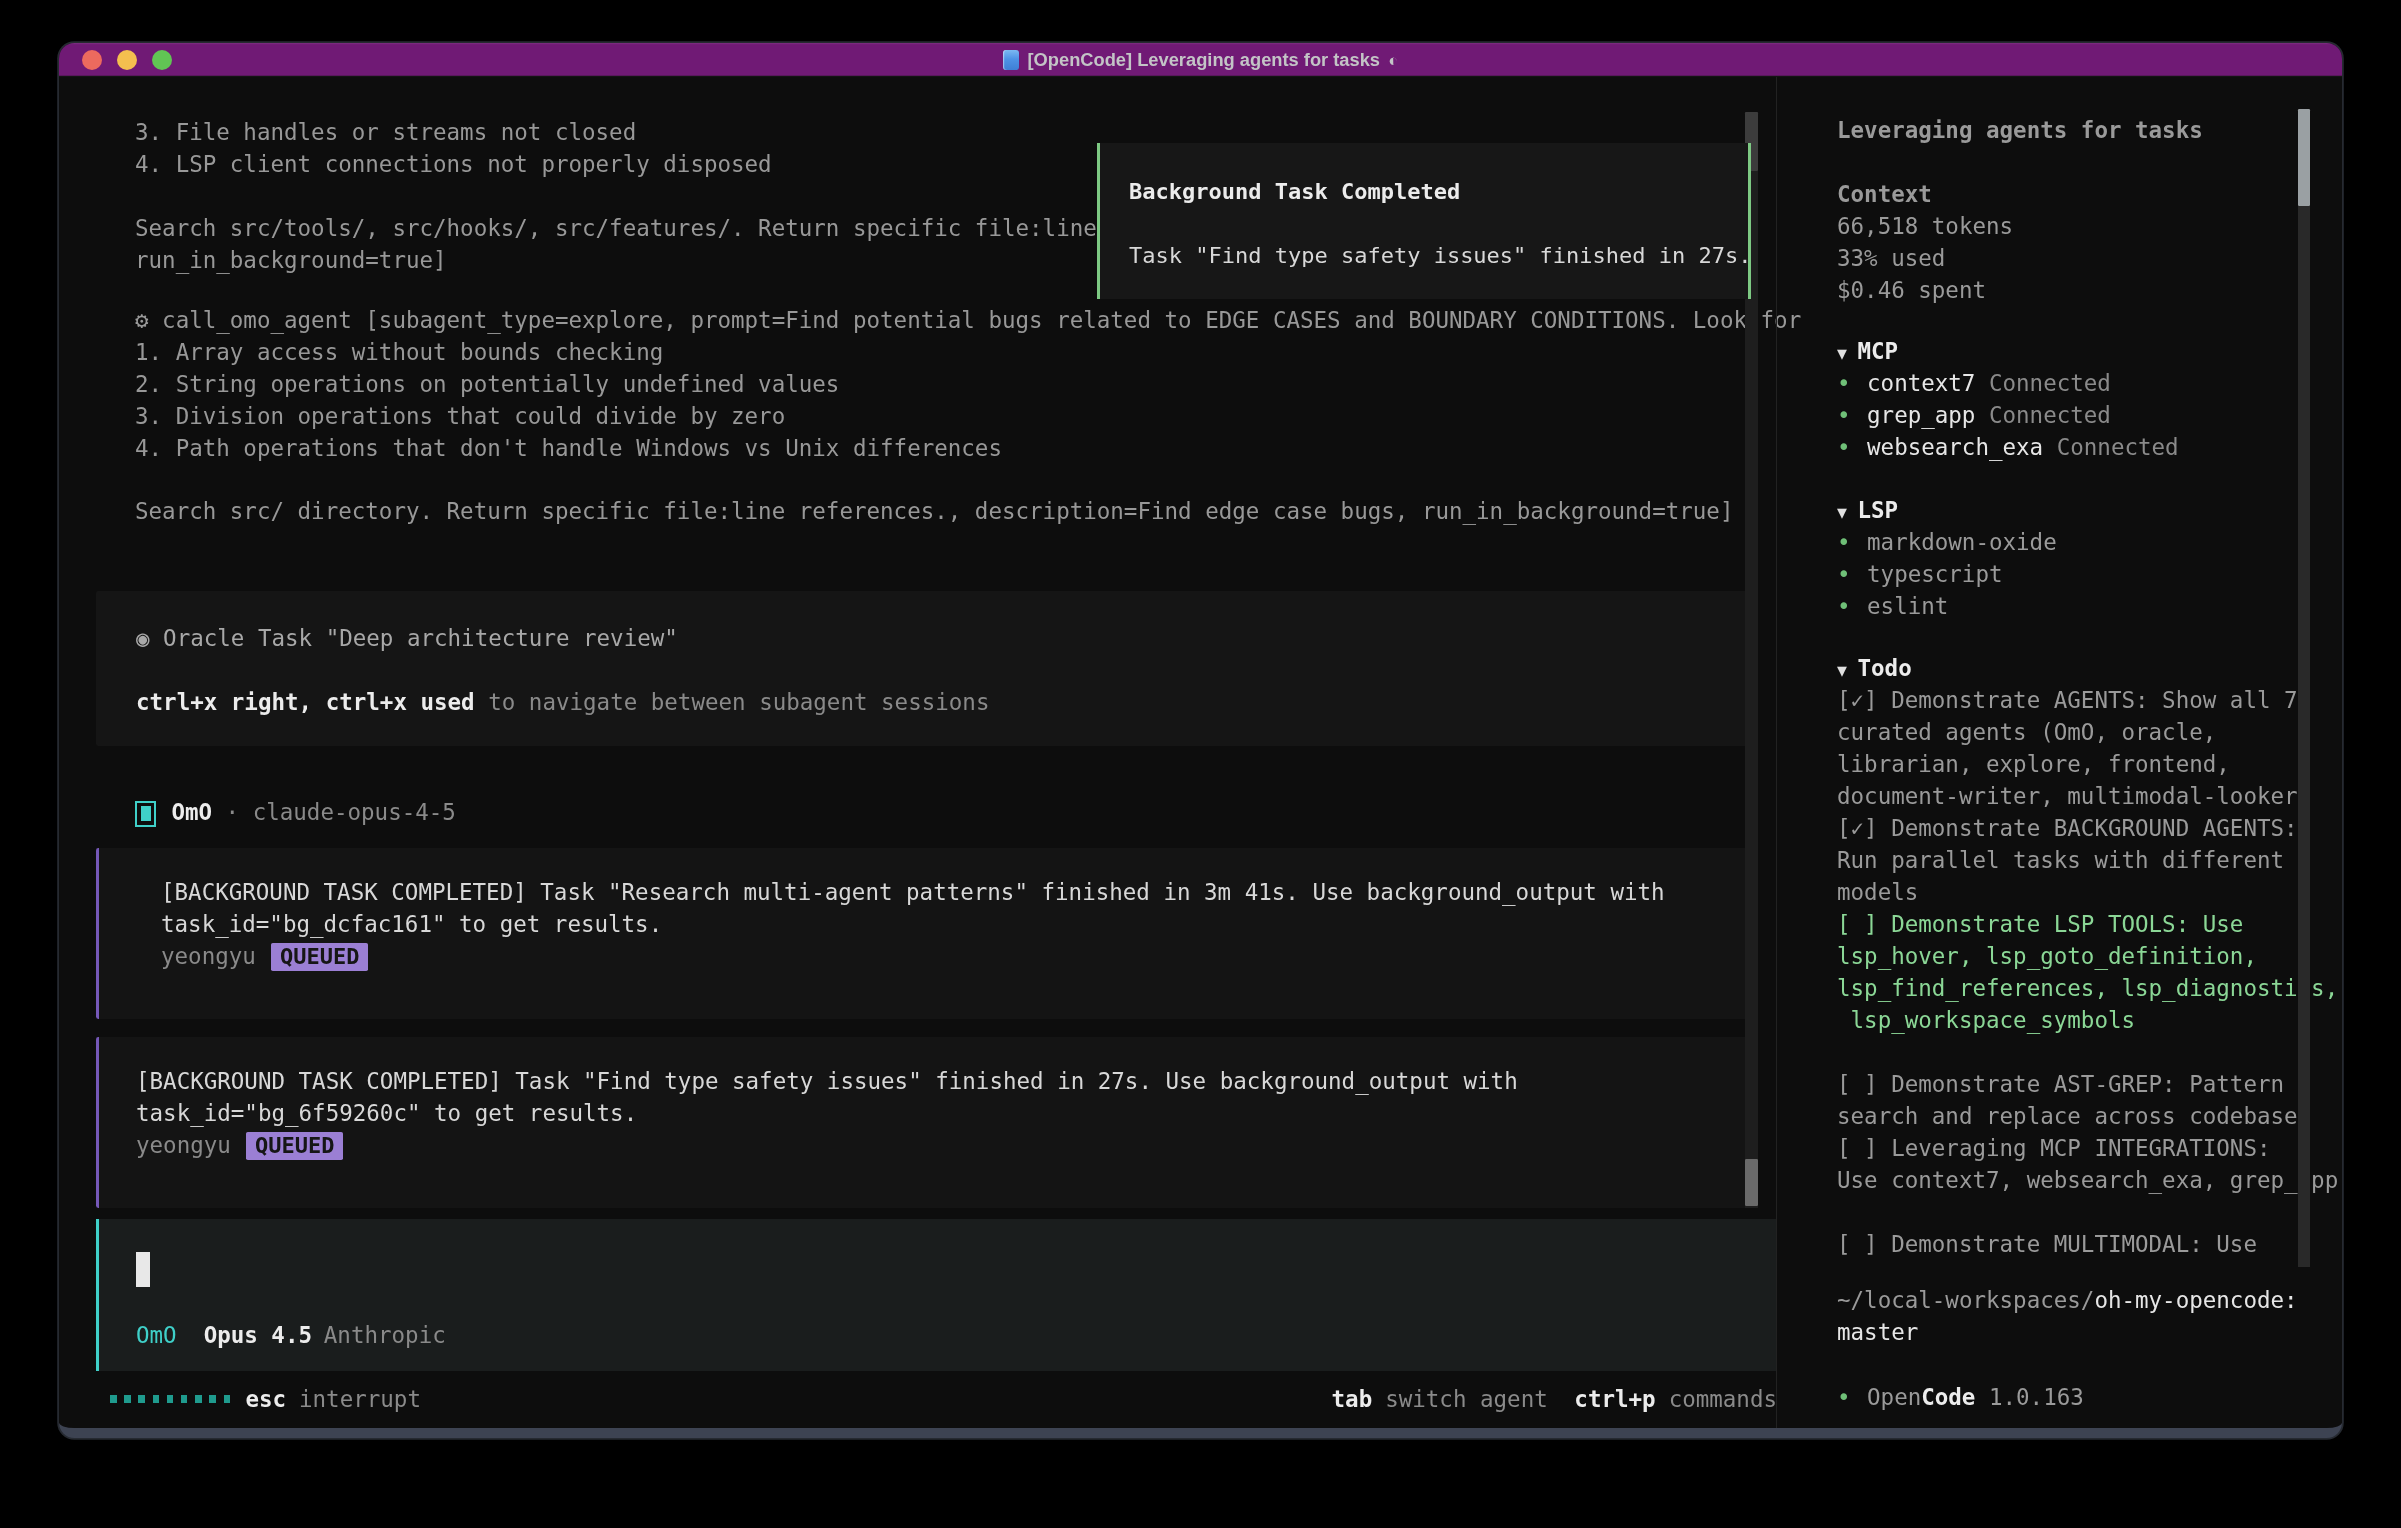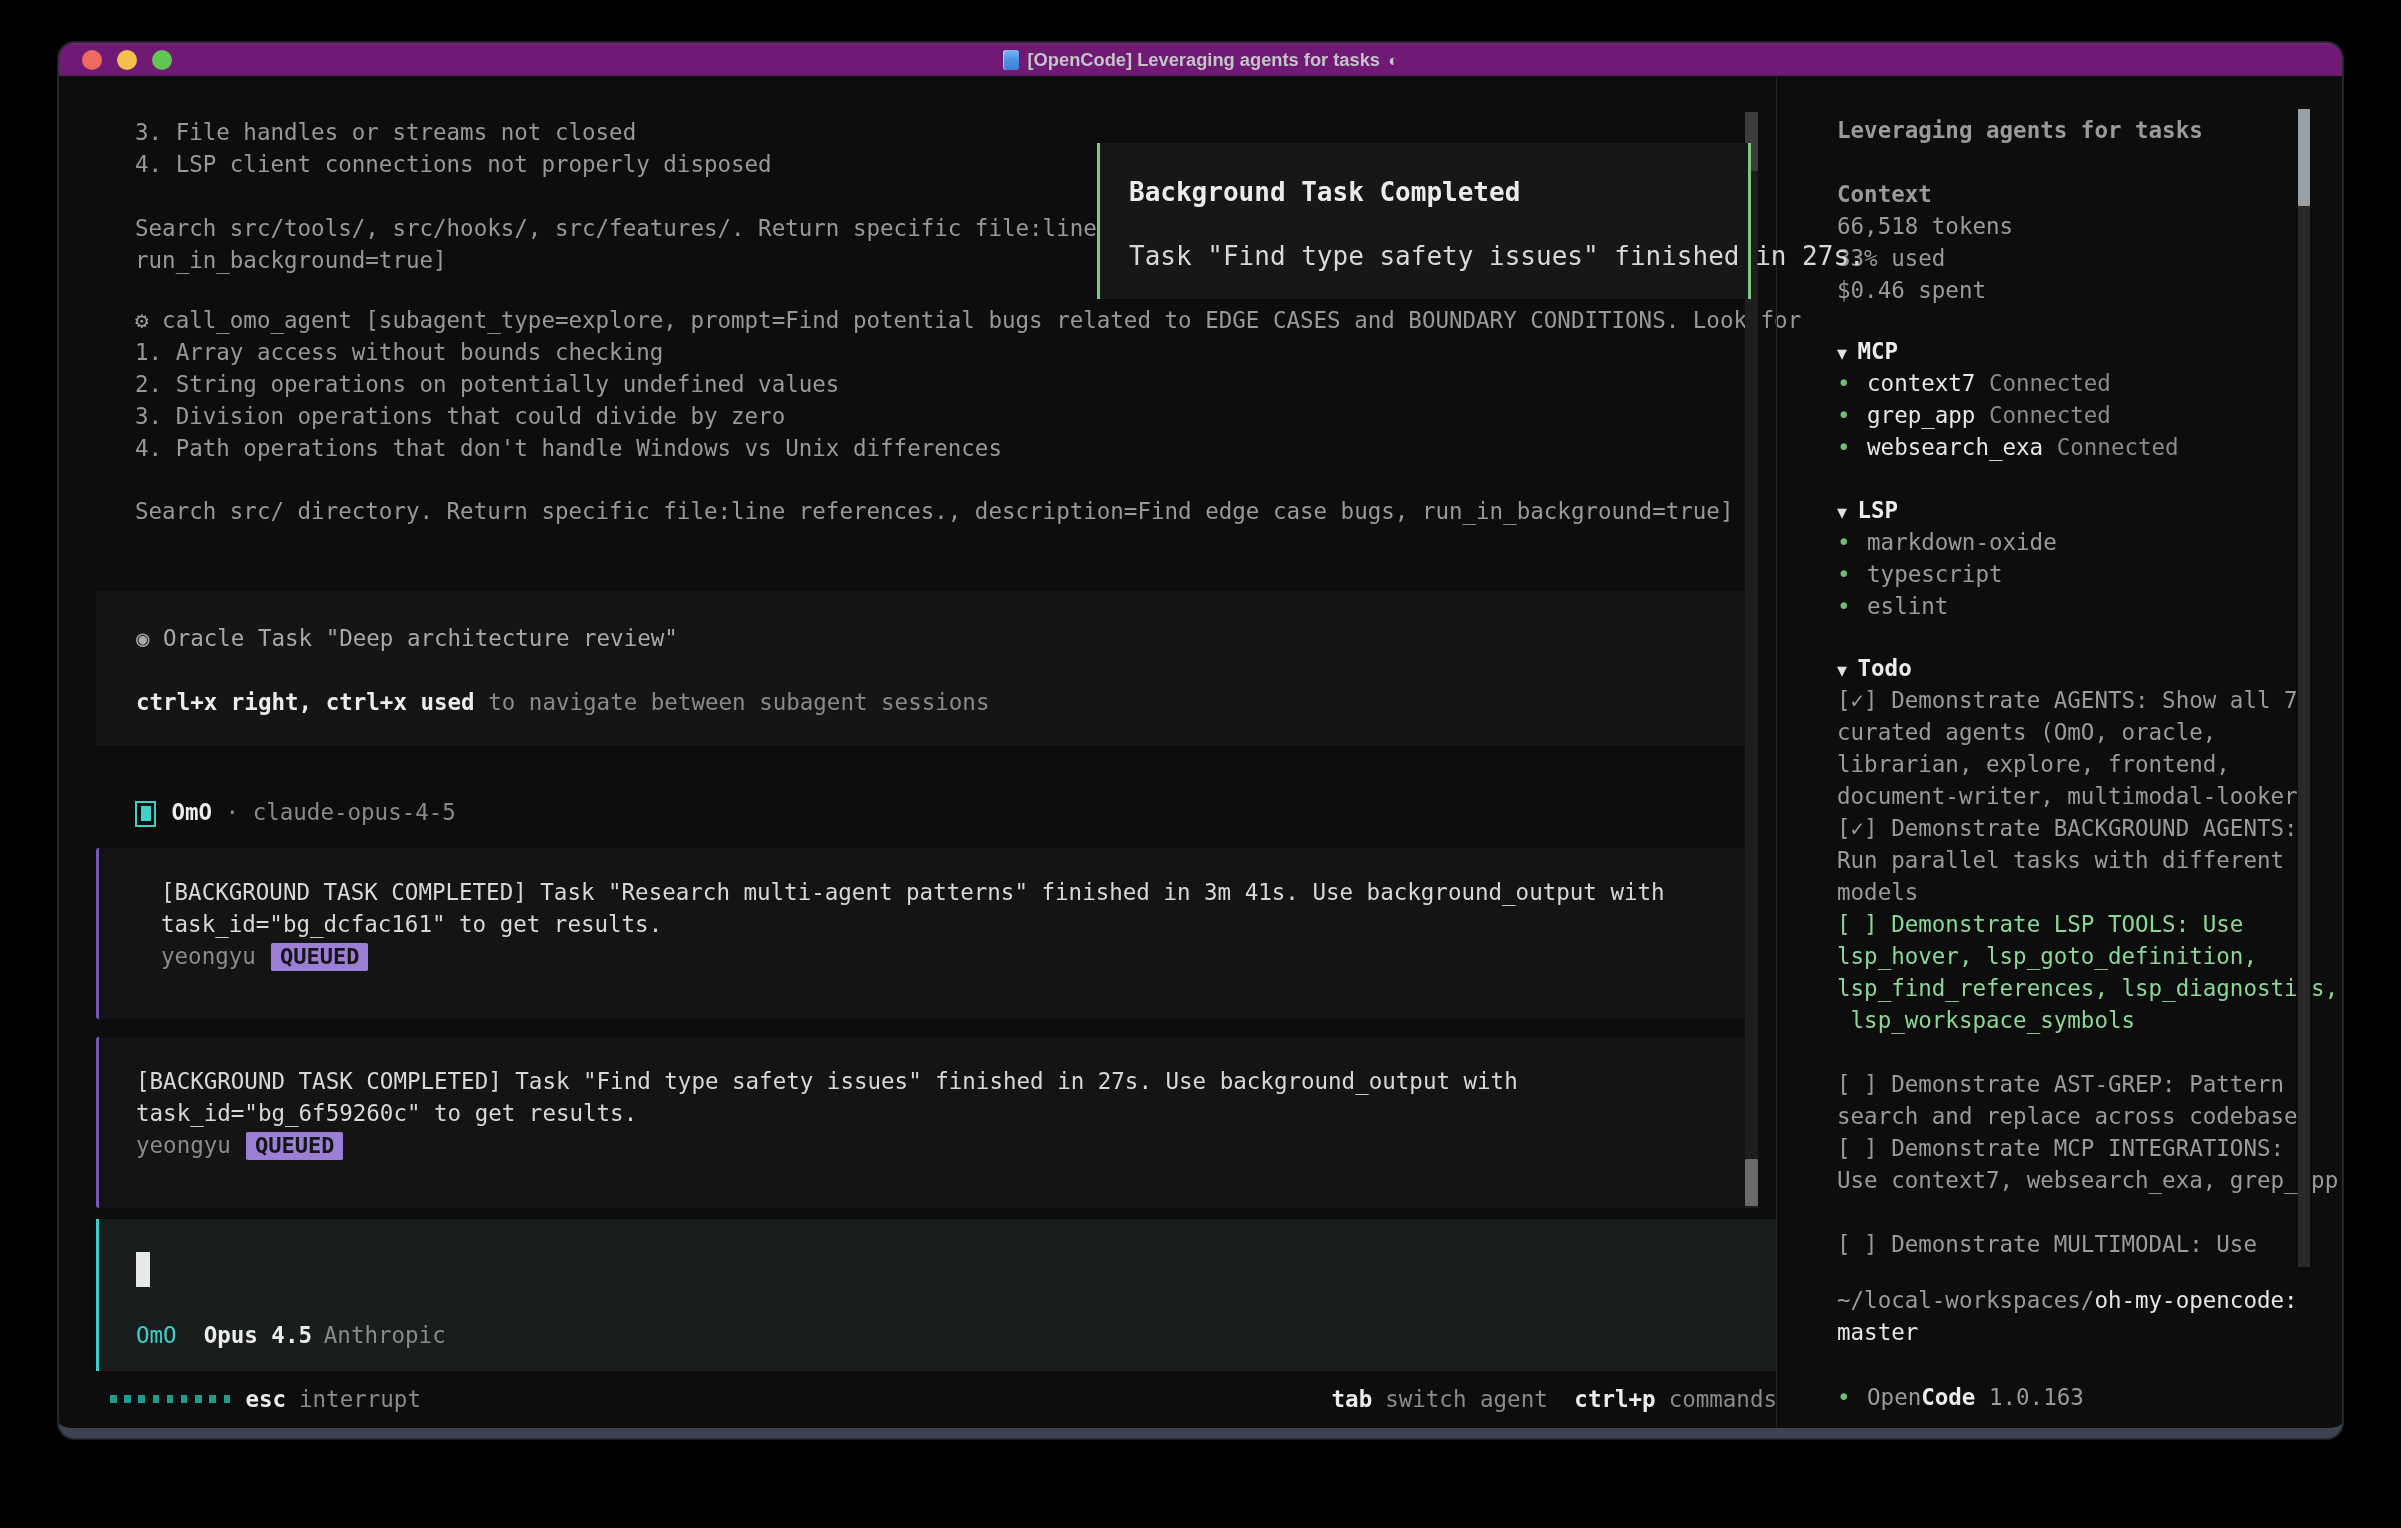--- a/index.html
+++ b/index.html
@@ -33,21 +33,21 @@
   
   .box { position:absolute; background:#151515; border-radius:2.4px; }
   .msgbox { border-left:3px solid #7558b8; background:#141414; }
   .inputbox { border-left:3px solid #3fd0c9; background:#1a1d1d; border-radius:0; }
   .badge { display:inline-block; padding:0 8.9px; height:28px; line-height:28px; background:#9b7fd4;
            color:#161616; font-weight:bold; border-radius:1.8px; margin-left:15.4px; font-size:22px; }
   .cursor { position:absolute; width:14px; height:35px; background:#e8e8e8; }
   
   .notif { position:absolute; left:1038px; top:100px; width:654px; height:156px; background:#171717;
            border-left:3px solid #7dc983; border-right:3px solid #7dc983; z-index:7; }
-  .notif .ln { font-size:26px; }
+  .notif .ln { font-size:22px; }
   
   .cbx { display:inline-block; width:21px; height:26px; border:2.4px solid #3fd0c9;
          vertical-align:middle; position:relative; margin-right:15.4px; }
   .cbx i { position:absolute; left:3.5px; top:3.5px; right:3.5px; bottom:3.5px; background:#3fd0c9; }
   
   .dots { display:inline-flex; gap:7.7px; align-items:center; }
   .dots i { width:6.5px; height:8.9px; background:#1f9b8e; display:inline-block; }
   
   .sb-track { position:absolute; background:#1e1e1e; }
   .sb-thumb { position:absolute; border-radius:1.2px; }
@@ -202,21 +202,21 @@
       <div class="sln">[✓] Demonstrate BACKGROUND AGENTS:</div>
       <div class="sln">Run parallel tasks with different</div>
       <div class="sln">models</div>
       <div class="sln todo-green">[ ] Demonstrate LSP TOOLS: Use</div>
       <div class="sln todo-green">lsp_hover, lsp_goto_definition,</div>
       <div class="sln todo-green">lsp_find_references, lsp_diagnostics,</div>
       <div class="sln todo-green"> lsp_workspace_symbols</div>
       <div class="sln"></div>
       <div class="sln">[ ] Demonstrate AST-GREP: Pattern</div>
       <div class="sln">search and replace across codebase</div>
-      <div class="sln">[ ] Demonstrate MCP INTEGRATIONS:</div>
+      <div class="sln">[ ] Leveraging MCP INTEGRATIONS:</div>
       <div class="sln">Use context7, websearch_exa, grep_app</div>
       <div class="sln"></div>
       <div class="sln">[ ] Demonstrate MULTIMODAL: Use</div>
     </div>
 
     <div class="g" style="left:1778px; top:1241px;">
       <div class="sln"><span>~/local-workspaces/</span><span class="sbname">oh-my-opencode:</span></div>
       <div class="sln sbname">master</div>
     </div>
 

